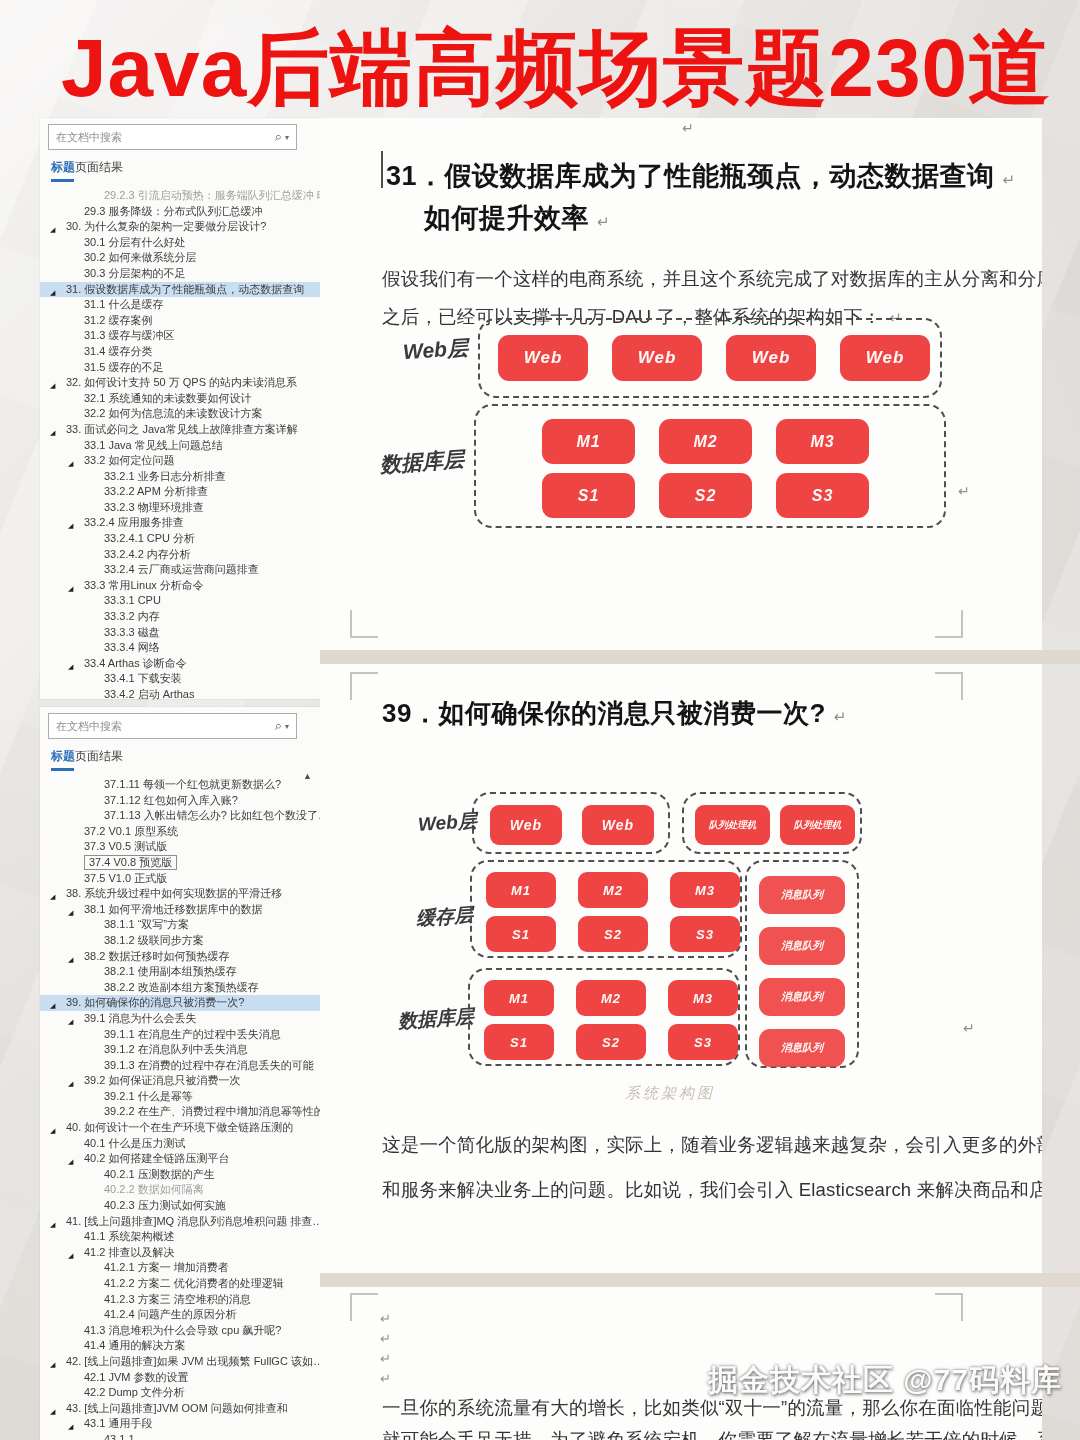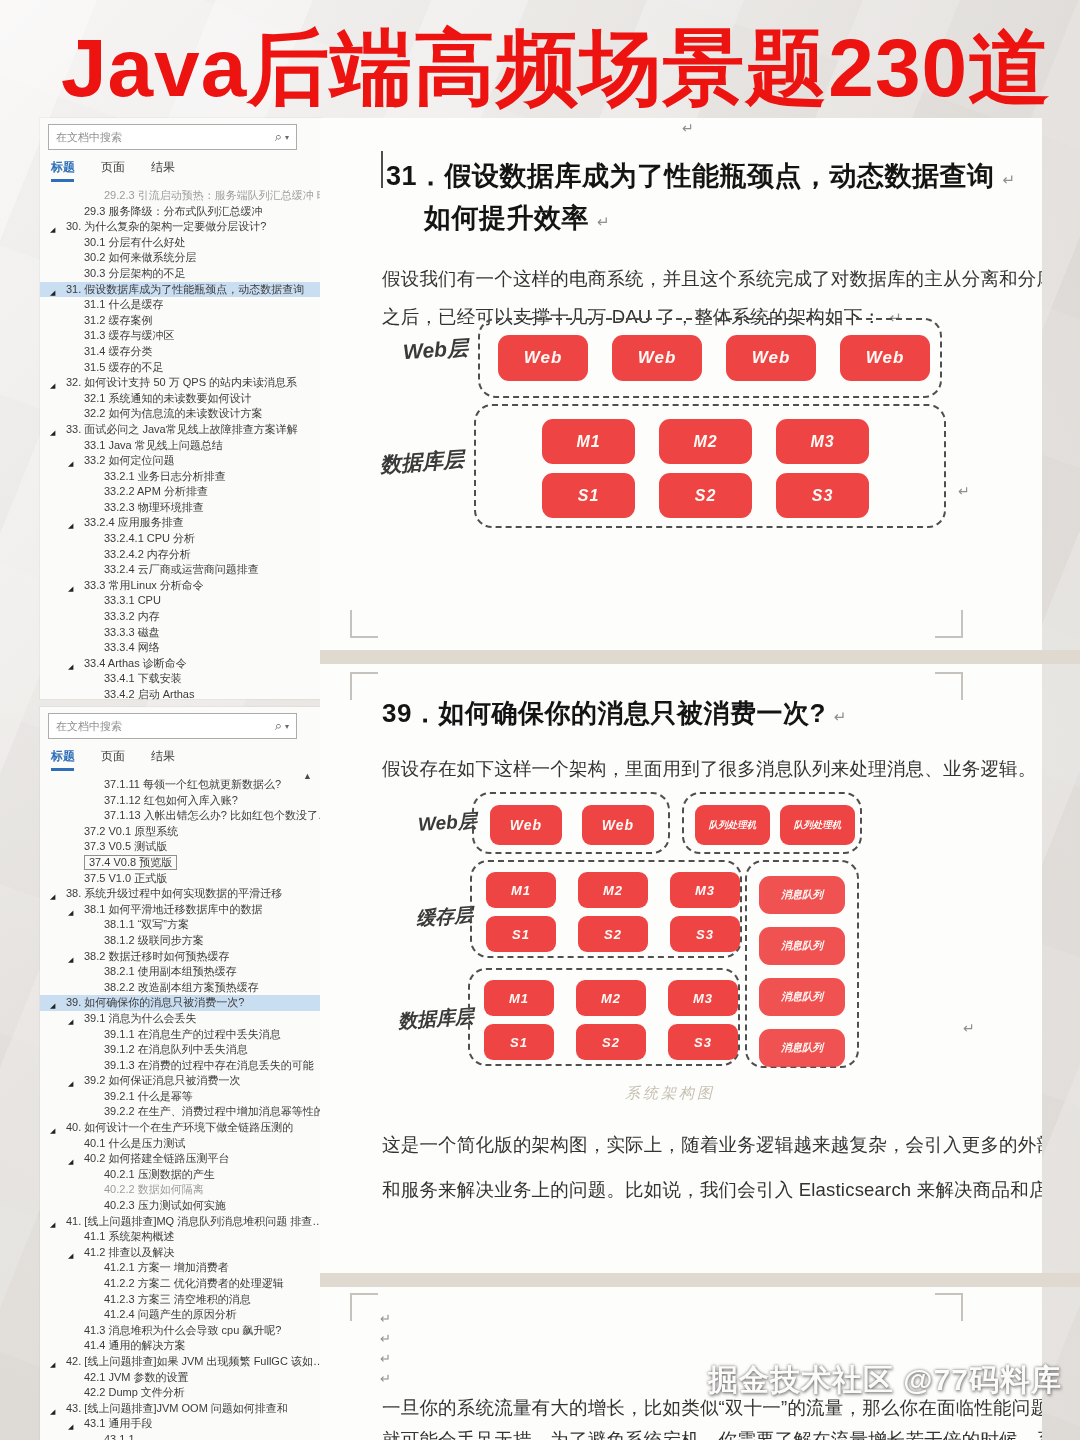--- a/index.html
+++ b/index.html
@@ -19,21 +19,21 @@
 
   
   .panel{position:absolute;left:40px;width:281px;background:#fbfbfa;box-shadow:0 0 0 1px rgba(0,0,0,.03);}
   .panel1{top:118px;height:581px;}
   .panel2{top:707px;height:733px;}
   .searchbox{position:relative;margin:6px 24px 0 8px;height:26px;background:#fff;border:1px solid #acacac;
     display:flex;align-items:center;justify-content:space-between;padding:0 7px;box-sizing:border-box;}
   .search-ph{font-size:11px;color:#8f8f8f;}
   .search-icons{display:flex;align-items:center;gap:3px;color:#5e5e5e;}
   .mag{font-size:13px;} .caret{font-size:8px;color:#6a6a6a;}
-  .tabs{display:flex;gap:26px;margin:9px 0 0 11px;font-size:12px;color:#3d3d3d;height:18px;}
+  .tabs{display:flex;margin:9px 0 0 11px;font-size:12px;color:#3d3d3d;height:18px;}
   .tab{position:relative;}
   .tab.active{color:#2e6fb7;font-weight:700;}
   .tab.active::after{content:"";position:absolute;left:0;right:1px;bottom:-5px;height:3px;background:#2e6fb7;}
   .tree{position:relative;margin-top:11px;overflow:hidden;}
   .panel1 .tree{height:512px;} .panel2 .tree{height:664px;}
   .trow{position:relative;height:15.6px;line-height:15.6px;font-size:11px;color:#3b3b3b;
     white-space:nowrap;overflow:hidden;}
   .trow.hl{background:#cadef2;}
   .trow.faded{opacity:.5;filter:blur(.4px);}
   .arr{position:absolute;top:3px;font-size:7px;color:#222;}
@@ -254,21 +254,20 @@
     <i class="cm br" style="right:79px;bottom:12px;"></i>
   </section>
 
   <div class="gap gap1"></div>
 
   <section class="page page2">
     <i class="cm tl" style="left:30px;top:8px;"></i>
     <i class="cm tr" style="right:79px;top:8px;"></i>
 
     <div class="doc-h doc-h2" style="left:62px;top:32px;"><span>39．如何确保你的消息只被消费一次?</span><span class="pil">↵</span></div>
-    <div class="doc-p" style="left:62px;top:92px;"><span>假设存在如下这样一个架构，里面用到了很多消息队列来处理消息、业务逻辑。</span></div>
 
     <span class="d-label lab-web2">Web层</span>
     <div class="dash d2 d2a">
         <div class="dnode">Web</div>
         <div class="dnode">Web</div>
       </div>
     <div class="dash d2 d2b">
         <div class="dnode">队列处理机</div>
         <div class="dnode">队列处理机</div>
       </div>

